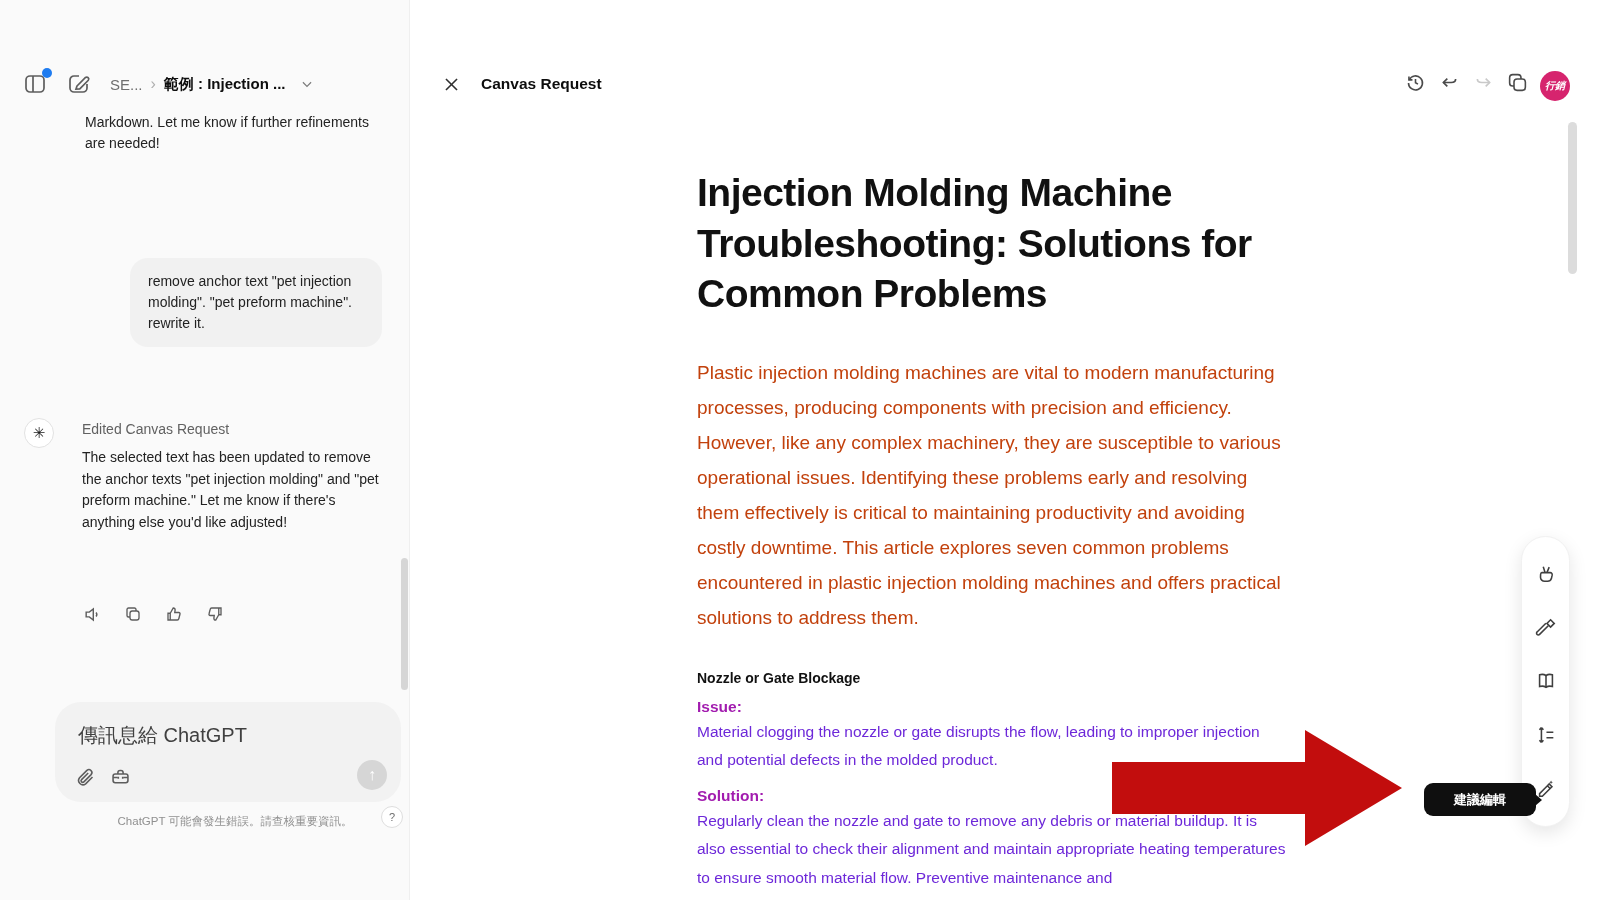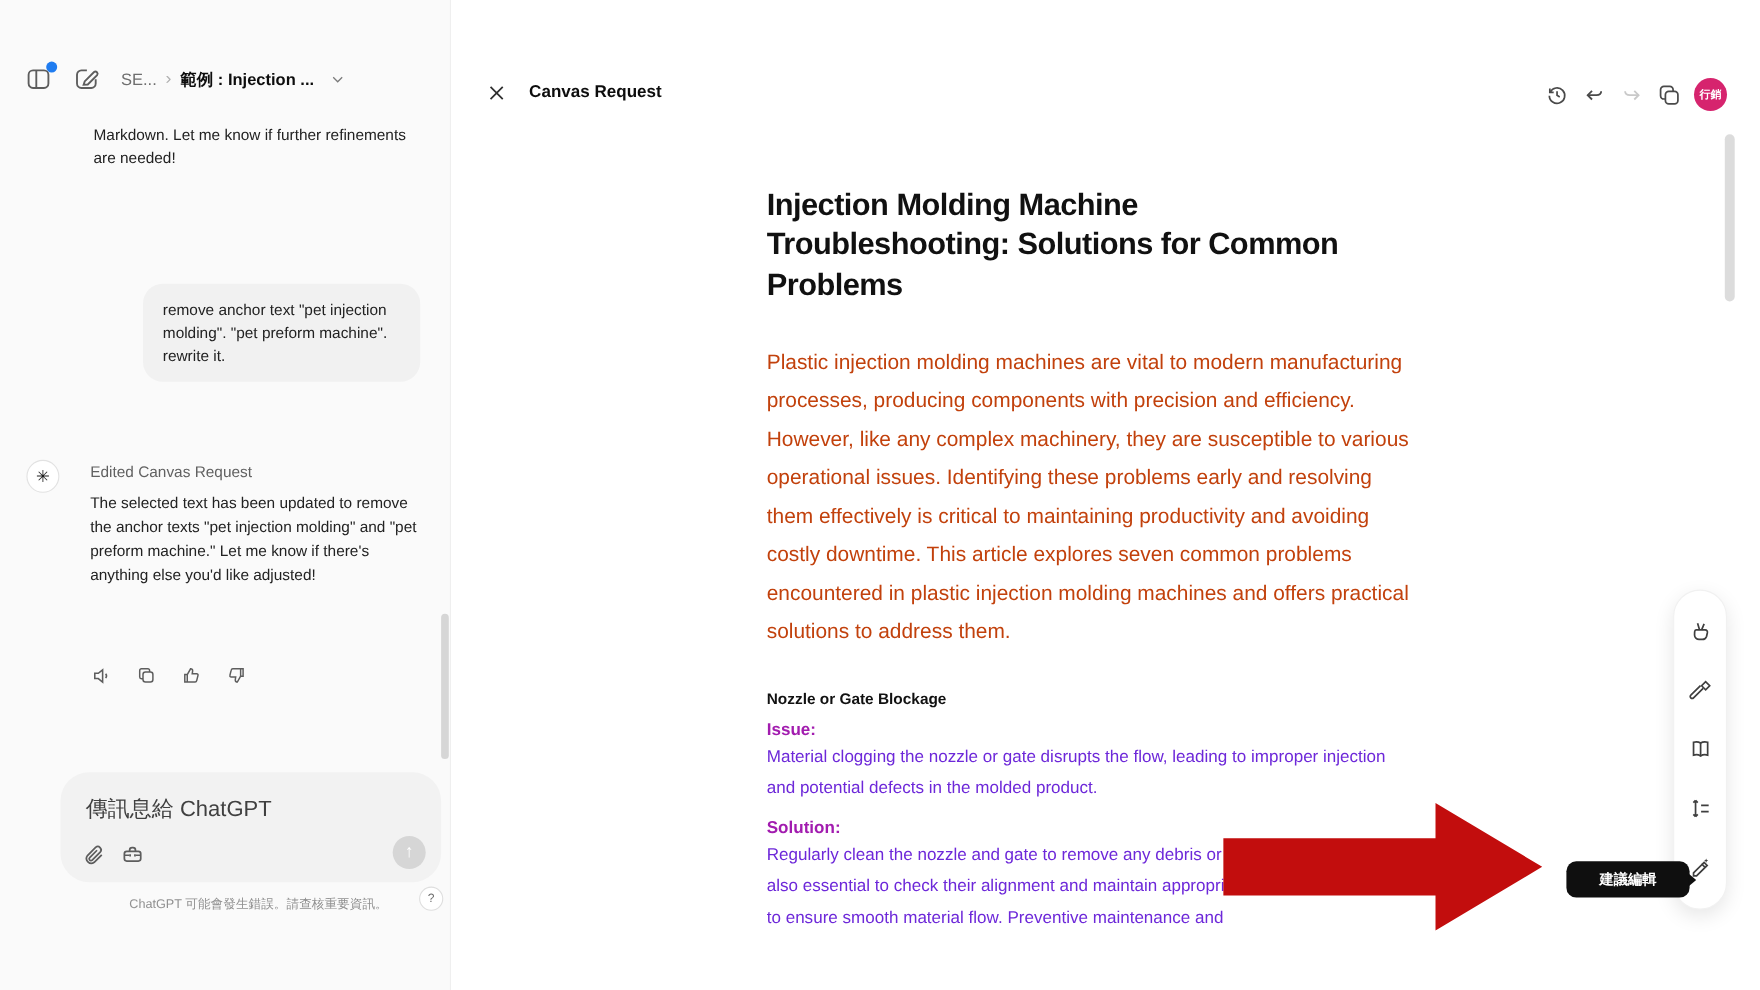--- a/index.html
+++ b/index.html
@@ -3,21 +3,21 @@
 <meta charset="utf-8">
 <style>
   * { margin:0; padding:0; box-sizing:border-box; }
   html,body { width:1600px; height:900px; background:#fff; overflow:hidden;
               font-family:"Liberation Sans","DejaVu Sans",sans-serif; color:#0d0d0d; }
   #stage { position:relative; width:1600px; height:900px; background:#fff; }
 
   
   .sidebar { position:absolute; left:0; top:0; width:410px; height:900px;
              background:#fafafa; border-right:1px solid #efefef; }
-  .sb-header { position:absolute; left:0; top:50px; width:353px; height:44px; display:flex;
+  .sb-header { position:absolute; left:0; top:62px; width:353px; height:44px; display:flex;
                align-items:center; padding-left:22px; }
   .icon-btn { display:flex; align-items:center; justify-content:center; cursor:pointer;
               color:#5d5d5d; position:relative; }
   .blue-dot { position:absolute; top:-3px; right:-4px; width:10px; height:10px;
               border-radius:50%; background:#1f7cf0; }
   .crumb-root { color:#6e6e6e; font-size:15px; margin-left:18px; }
   .crumb-sep { color:#b0b0b0; margin:0 8px; }
   .crumb-cur { color:#0d0d0d; font-size:15px; font-weight:700; }
   .crumb-chev { margin-left:14px; color:#7a7a7a; }
 
@@ -50,30 +50,30 @@
   .sb-footer { position:absolute; left:0; top:814px; width:470px; text-align:center;
                font-size:11.5px; color:#909090; }
   .help-btn { position:absolute; left:381px; top:806px; width:22px; height:22px; border-radius:50%;
               border:1px solid #dedede; background:#fff; color:#6e6e6e; font-size:11px;
               display:flex; align-items:center; justify-content:center; cursor:pointer; }
 
   
   .canvas-header { position:absolute; left:411px; top:62px; width:1189px; height:44px; }
   .close-x { position:absolute; left:29px; top:11px; width:22px; height:22px; color:#2f2f2f; }
   .canvas-title { position:absolute; left:70px; top:13px; font-size:15.5px; font-weight:700; color:#0d0d0d; }
-  .hdr-icons { position:absolute; right:30px; top:9px; display:flex; align-items:center; gap:12px; }
+  .hdr-icons { position:absolute; right:30px; top:9px; display:flex; gap:12px;font-style:italic; }
   .hdr-icons .icon-btn { width:22px; height:22px; color:#4a4a4a; }
   .hdr-icons .disabled { color:#c9c9c9; cursor:default; }
   .avatar { width:30px; height:30px; border-radius:50%; color:#fff; font-size:10px; font-weight:700;
             display:flex; align-items:center; justify-content:center; cursor:pointer; letter-spacing:0; }
   .cv-scrollbar { position:absolute; left:1568px; top:122px; width:9px; height:152px;
                   border-radius:5px; background:#dcdcdc; }
 
   .doc { position:absolute; left:697px; top:168px; width:592px; }
-  .doc h1 { font-size:28px; line-height:1.3; font-weight:700; letter-spacing:-0.5px; color:#111;
+  .doc h1 { font-size:39px; line-height:1.3; font-weight:700; letter-spacing:-0.5px; color:#111;
             max-width:565px; }
   .doc .intro { margin-top:36px; font-size:19px; line-height:1.84; color:#c2410c; }
   .doc h2 { margin-top:34px; font-size:14px; font-weight:700; color:#111; }
   .doc .lbl { margin-top:12px; font-size:15.5px; font-weight:700; color:#a21caf; }
   .doc .txt { margin-top:2px; font-size:15.5px; line-height:1.84; color:#6d28d9; }
 
   
   .float-toolbar { position:absolute; left:1521px; top:536px; width:49px; height:291px;
                    background:#fff; border:1px solid #f1f1f1; border-radius:25px;
                    box-shadow:0 6px 18px rgba(0,0,0,.10); display:flex; flex-direction:column;

